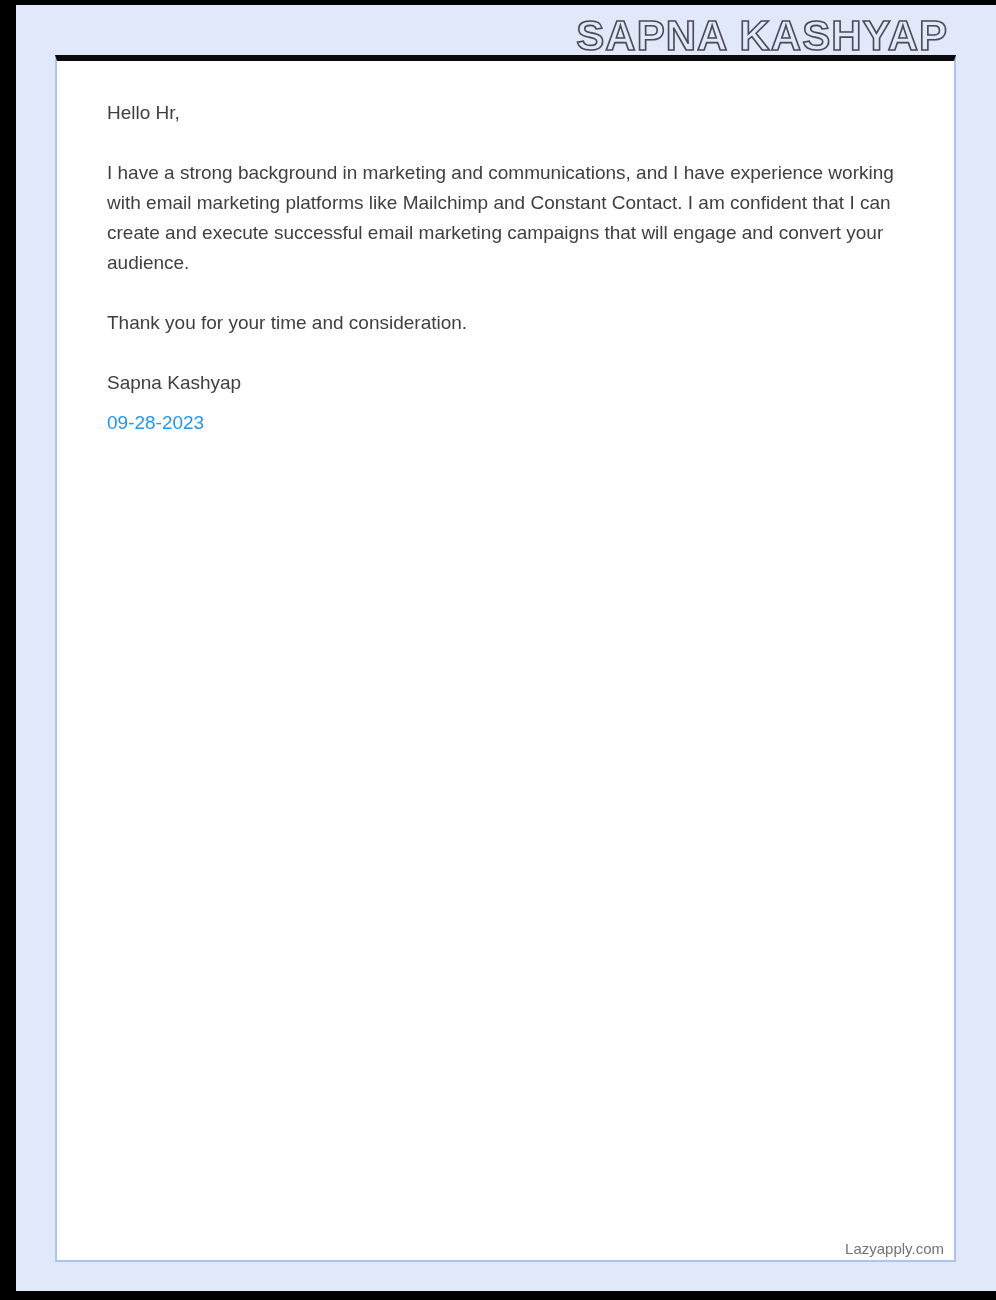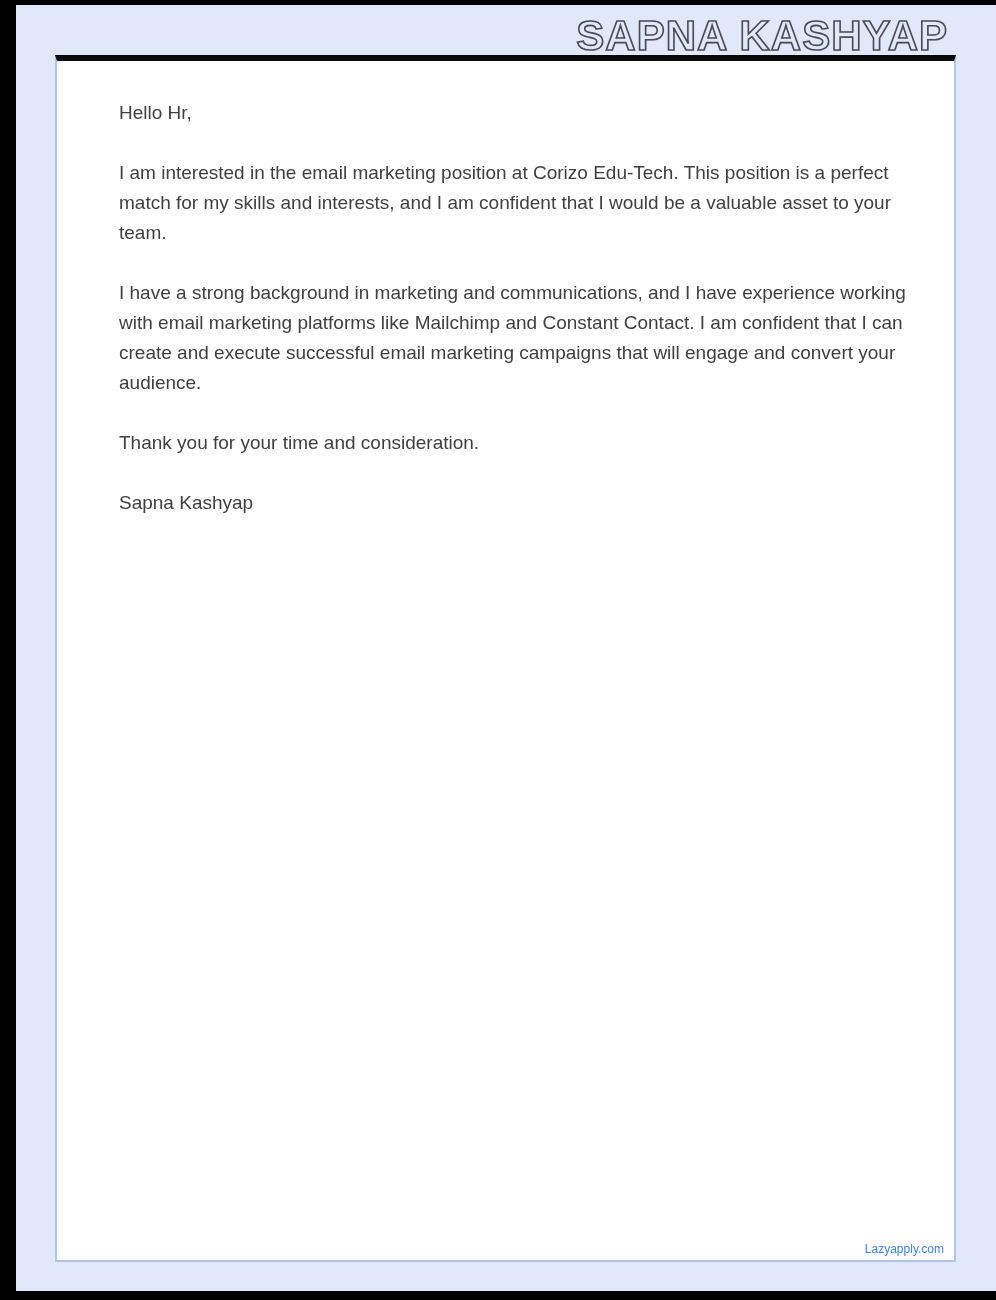--- a/index.html
+++ b/index.html
@@ -47,63 +47,63 @@
     background: #ffffff;
     border-top: 6px solid #0a0a0a;
     border-left: 2px solid #aec4f0;
     border-right: 2px solid #aec4f0;
     border-bottom: 2px solid #aec4f0;
   }
   .paper-inner {
     padding: 37px 48px 0 50px;
   }
   .paper-inner p {
-    margin: 0 0 30px 12px;
+    margin: 0 0 30px 0;
     width: 798px;
     font-size: 19px;
     line-height: 30px;
     color: #3f3f3f;
   }
   .paper-inner p.signature {
     margin-bottom: 10px;
   }
   .paper-inner p.date {
     color: #2196f3;
   }
   .watermark {
     position: absolute;
     bottom: 2px;
     right: 10px;
-    font-size: 12px;
+    font-size: 15px;
     line-height: 18px;
-    color: #3b82f6;
+    color: #737373;
   }
 </style>
 </head>
 <body>
 
 <div class="canvas">
 
   <div class="header-name">SAPNA KASHYAP</div>
 
   <div class="paper">
     <div class="paper-inner">
 
       <p>Hello Hr,</p>
 
-      <p>I am interested in the email marketing position at Corizo Edu-Tech. This position is a perfect match for my skills and interests, and I am confident that I would be a valuable asset to your team.</p>
 
       <p>I have a strong background in marketing and communications, and I have experience working with email marketing platforms like Mailchimp and Constant Contact. I am confident that I can create and execute successful email marketing campaigns that will engage and convert your audience.</p>
 
 
 
       <p>Thank you for your time and consideration.</p>
 
 
       <p class="signature">Sapna Kashyap</p>
 
+      <p class="date">09-28-2023</p>
 
     </div>
 
     <div class="watermark">Lazyapply.com</div>
   </div>
 
 </div>
 
 </body></html>

